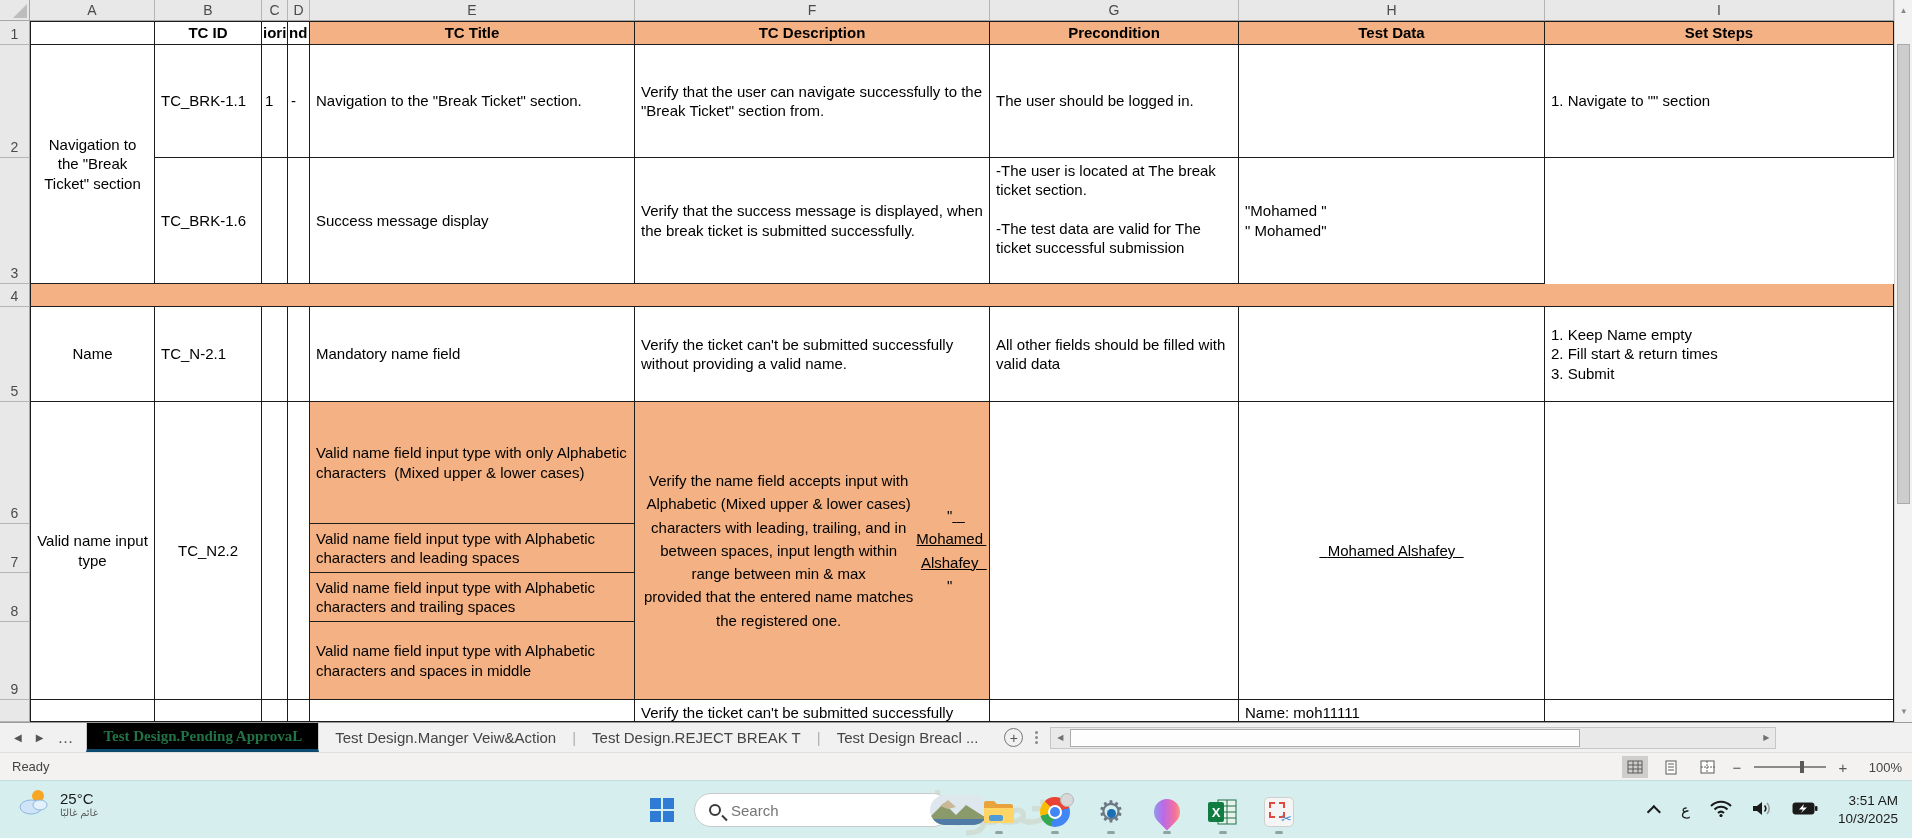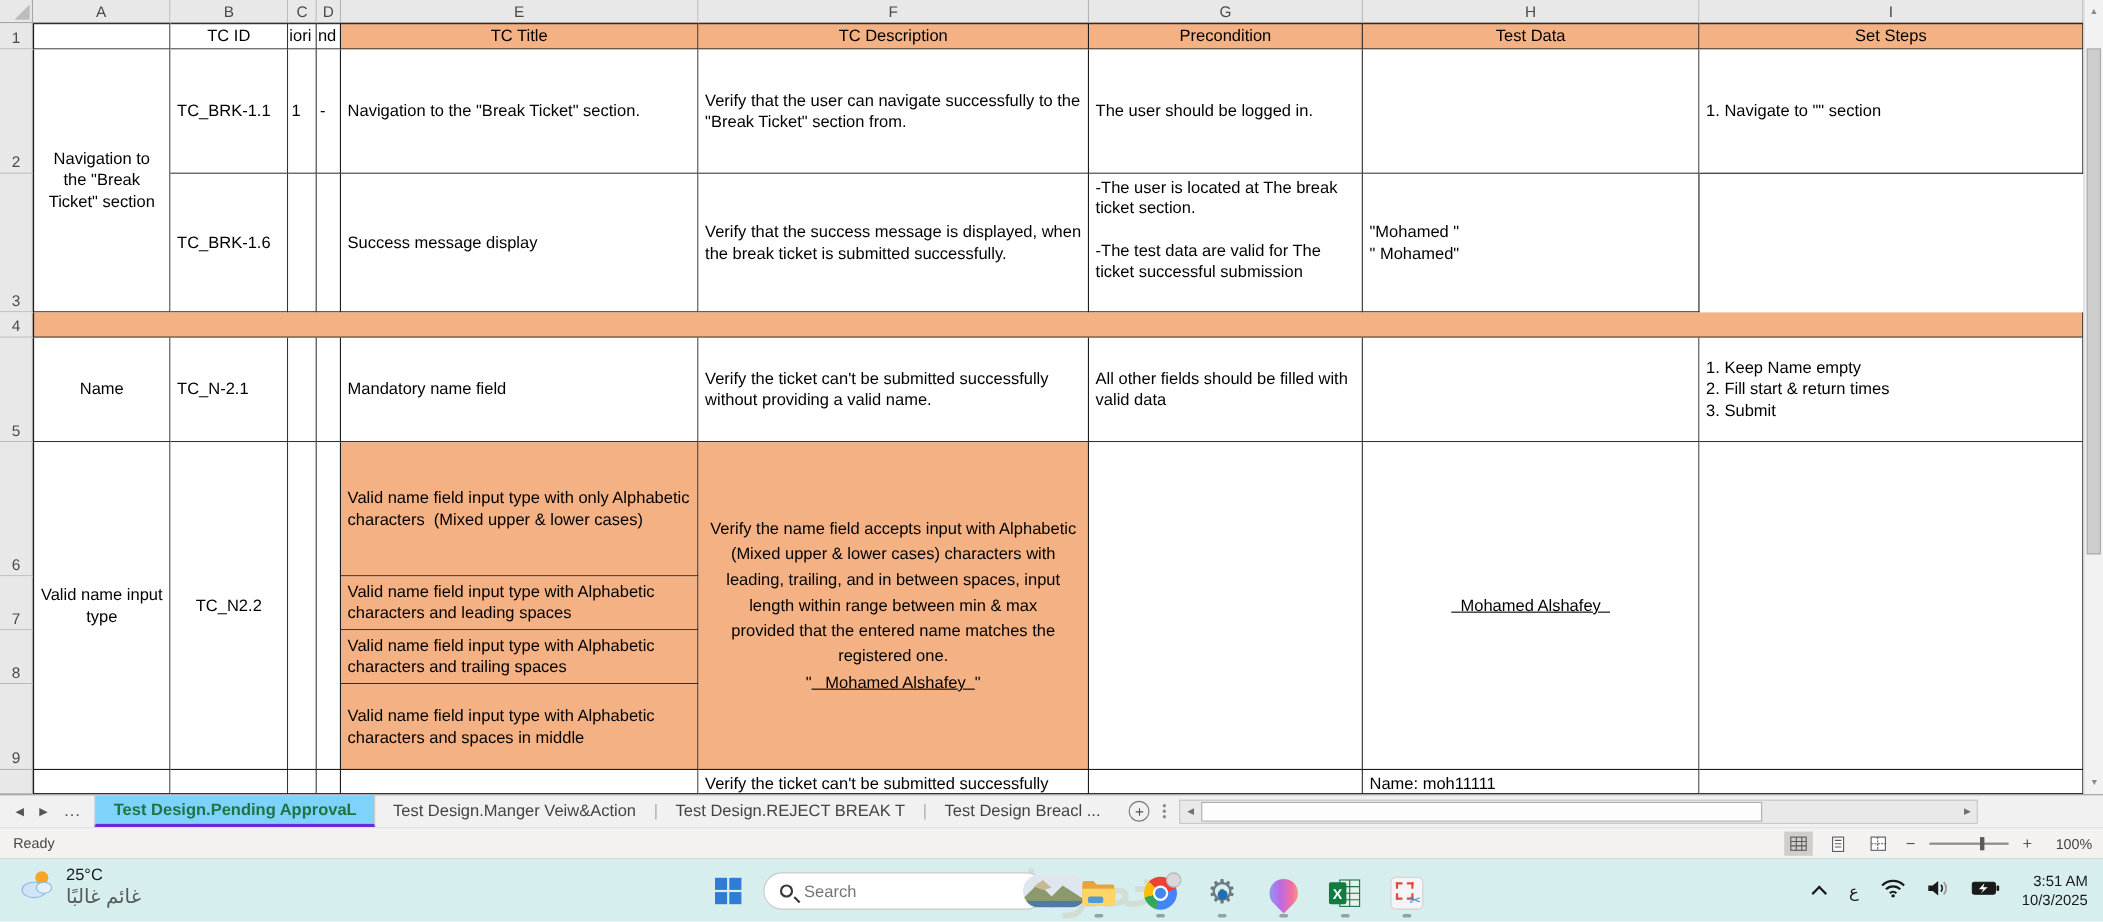--- a/index.html
+++ b/index.html
@@ -16,40 +16,40 @@
     color:#4a4a4a; font-size:14px; display:flex; align-items:center; justify-content:center; overflow:hidden; }
   .rhd { background:#e8e8e8; border-right:1px solid #a6a6a6; border-bottom:1px solid #b5b5b5;
     color:#4a4a4a; font-size:14px; display:flex; align-items:flex-end; justify-content:center; padding-bottom:2px; overflow:hidden; }
   .corner { background:#e8e8e8; border-right:1px solid #a6a6a6; border-bottom:1px solid #a6a6a6; position:relative; }
   .corner:after { content:""; position:absolute; right:2px; bottom:2px; border-left:14px solid transparent; border-bottom:14px solid #bdbdbd; }
   .c { background:#fff; border-right:1px solid #1c1c1c; border-bottom:1px solid #1c1c1c;
     font-size:15px; line-height:1.28; color:#000; display:flex; padding:3px 6px; overflow:hidden; }
   .bl { border-left:1px solid #1c1c1c; } .bt { border-top:1px solid #1c1c1c; }
   .vmid { align-items:center; } .vtop { align-items:flex-start; }
   .hctr { justify-content:center; text-align:center; }
-  .bold { font-weight:normal;text-align:center; }
+  .bold { font-weight:bold;text-align:center; }
   .orange { background:#F4B183; }
   .pre { white-space:pre-wrap; } .preline { white-space:pre-line; }
   .u { text-decoration:underline; }
-  .fmerge { flex-direction:column; justify-content:center; align-items:center; text-align:center; line-height:1.55; }
+  .fmerge { flex-direction:row; justify-content:center; align-items:center; text-align:center; line-height:1.55; }
   .clip1 { white-space:nowrap; }
 
   
   .vscroll { position:absolute; left:1894px; top:0; width:18px; height:722px; background:#f2f2f2; border-left:1px solid #d4d4d4; }
   .vscroll .arr { height:20px; display:flex; align-items:center; justify-content:center; font-size:8px; color:#8a8a8a; }
   .vthumb { position:absolute; left:2px; top:44px; width:13px; height:460px; background:#cdcdcd; border:1px solid #ababab; }
   .varrdn { position:absolute; left:0; bottom:2px; width:18px; height:18px; display:flex; align-items:center; justify-content:center; font-size:8px; color:#8a8a8a; }
 
   
   .tabbar { position:absolute; left:0; top:722px; width:1912px; height:30px; background:#f1f1f1;
     border-top:1px solid #9a9a9a; display:flex; align-items:stretch; font-size:15px; color:#444; }
   .tabnav { display:flex; align-items:center; gap:14px; padding:0 12px 0 14px; color:#555; font-size:10px; }
   .tabnav .dots { font-size:16px; color:#555; letter-spacing:1px; }
   .stab { display:flex; align-items:center; padding:0 16px; cursor:default; white-space:nowrap; }
-  .stab.active { background:#7dd3fc; color:#217346; font-weight:bold; border-bottom:3px solid #6d28d9; border-left:1px solid #c9c9c9; border-right:1px solid #c9c9c9; }
+  .stab.active { background:#000000; color:#217346; font-weight:bold; border-bottom:3px solid #0c4a6e; border-left:1px solid #c9c9c9; border-right:1px solid #c9c9c9;font-family:Liberation Serif, serif; }
   .tsep { display:flex; align-items:center; color:#b0b0b0; }
   .addsheet { width:19px; height:19px; border:1px solid #767676; border-radius:50%; color:#555;
     display:flex; align-items:center; justify-content:center; font-size:14px; line-height:1; align-self:center; margin-left:10px; }
   .kebab { display:flex; flex-direction:column; gap:2px; justify-content:center; margin:0 8px 0 12px; }
   .kebab i { width:3px; height:3px; background:#8a8a8a; border-radius:50%; }
   .hscroll { align-self:center; margin-left:4px; width:726px; height:22px; background:#e9e9e9; border:1px solid #c6c6c6;
     position:relative; display:flex; align-items:center; }
   .hscroll .harr { width:18px; text-align:center; font-size:8px; color:#707070; }
   .hthumb { position:absolute; left:19px; top:1px; width:510px; height:18px; background:#fdfdfd; border:1px solid #ababab; }
   .harr.right { position:absolute; right:0; }
@@ -64,21 +64,21 @@
   .zoomtrack { width:72px; height:2px; background:#8a8a8a; position:relative; }
   .zoomknob { position:absolute; left:46px; top:-5px; width:4px; height:12px; background:#5a5a5a; }
   .zoomsign { font-size:15px; color:#555; width:14px; text-align:center; }
   .zoompct { width:42px; text-align:right; color:#444; }
 
   
   .taskbar { position:absolute; left:0; top:780px; width:1912px; height:58px; background:#d6efee; border-top:1px solid #c2dedd; }
   .watermark { position:absolute; left:890px; top:2px; font-size:44px; font-weight:bold; color:#b98d5f; opacity:0.16; pointer-events:none; }
   .weather { position:absolute; left:18px; top:6px; display:flex; gap:8px; align-items:center; }
   .weather .wtxt .t { font-size:15px; color:#1a1a1a; }
-  .weather .wtxt .d { font-size:18px; color:#5a5a5a; }
+  .weather .wtxt .d { font-size:10px; color:#5a5a5a; }
   .startbtn { position:absolute; left:650px; top:17px; width:24px; height:24px; display:grid; grid-template-columns:11px 11px; grid-template-rows:11px 11px; gap:2px; }
   .startbtn i { background:#2e7cd6; }
   .searchpill { position:absolute; left:694px; top:12px; width:256px; height:34px; background:#fff; border:1px solid #c9c9c9;
     border-radius:17px; display:flex; align-items:center; padding:0 4px 0 14px; }
   .mag { width:12px; height:12px; border:2px solid #3a3a3a; border-radius:50%; position:relative; margin-right:10px; flex:none; }
   .mag:after { content:""; position:absolute; left:10px; top:11px; width:7px; height:2px; background:#3a3a3a; transform:rotate(45deg); }
   .searchpill input { border:none; outline:none; flex:1; font-size:15px; color:#666; background:transparent; font-family:"Liberation Sans",sans-serif; }
   .pillimg { width:58px; height:30px; border-radius:15px; overflow:hidden; flex:none; }
   .tbicons { position:absolute; left:978px; top:10px; display:flex; gap:14px; }
   .tbi { width:42px; height:42px; display:flex; align-items:center; justify-content:center; position:relative; }

